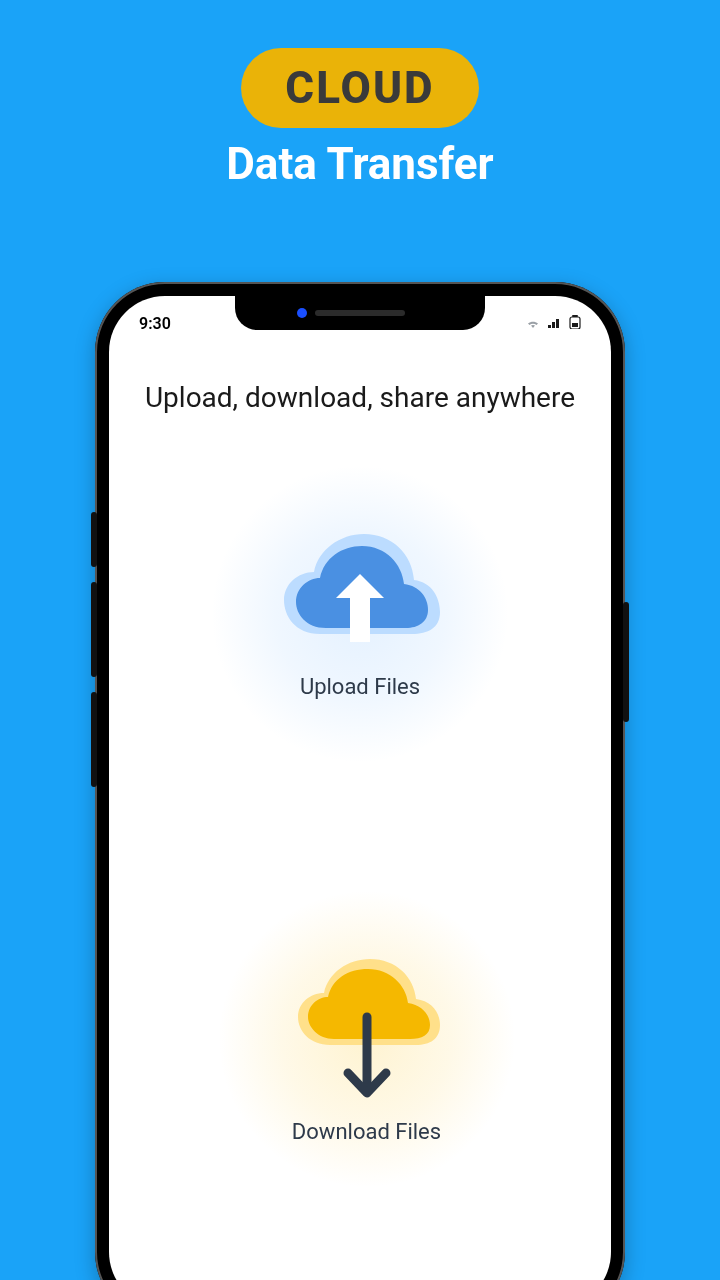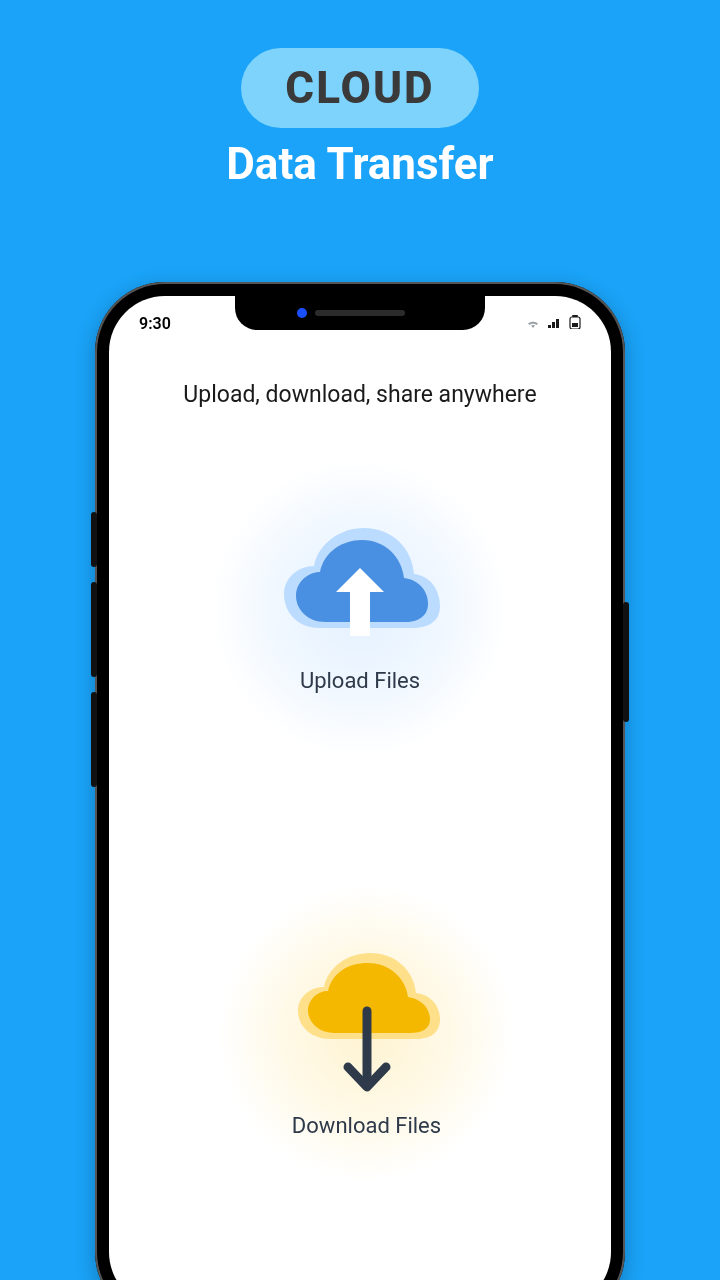--- a/index.html
+++ b/index.html
@@ -10,21 +10,21 @@
     font-family: -apple-system, BlinkMacSystemFont, "Segoe UI", Roboto, Helvetica, Arial, sans-serif;
     overflow: hidden;
     position: relative;
   }
   .hero {
     text-align: center;
     padding-top: 48px;
   }
   .badge {
     display: inline-block;
-    background: #7dd3fc;
+    background: #eab308;
     color: #3a3a3a;
     font-weight: 800;
     font-size: 44px;
     letter-spacing: 2px;
     padding: 14px 44px;
     border-radius: 40px;
   }
   .title {
     color: #ffffff;
     font-size: 44px;
@@ -92,21 +92,21 @@
     align-items: center;
     padding: 18px 30px 0 30px;
     font-size: 16px;
     font-weight: 600;
     color: #000;
   }
   .status-right { display: flex; align-items: center; gap: 6px; }
   .wifi-icon, .cell-icon, .batt-icon { display: inline-block; }
   .subtitle {
     text-align: center;
-    font-size: 23px;
+    font-size: 28px;
     color: #1a1a1a;
     margin-top: 48px;
     font-weight: 400;
   }
   .action {
     display: flex;
     flex-direction: column;
     align-items: center;
     position: relative;
   }

